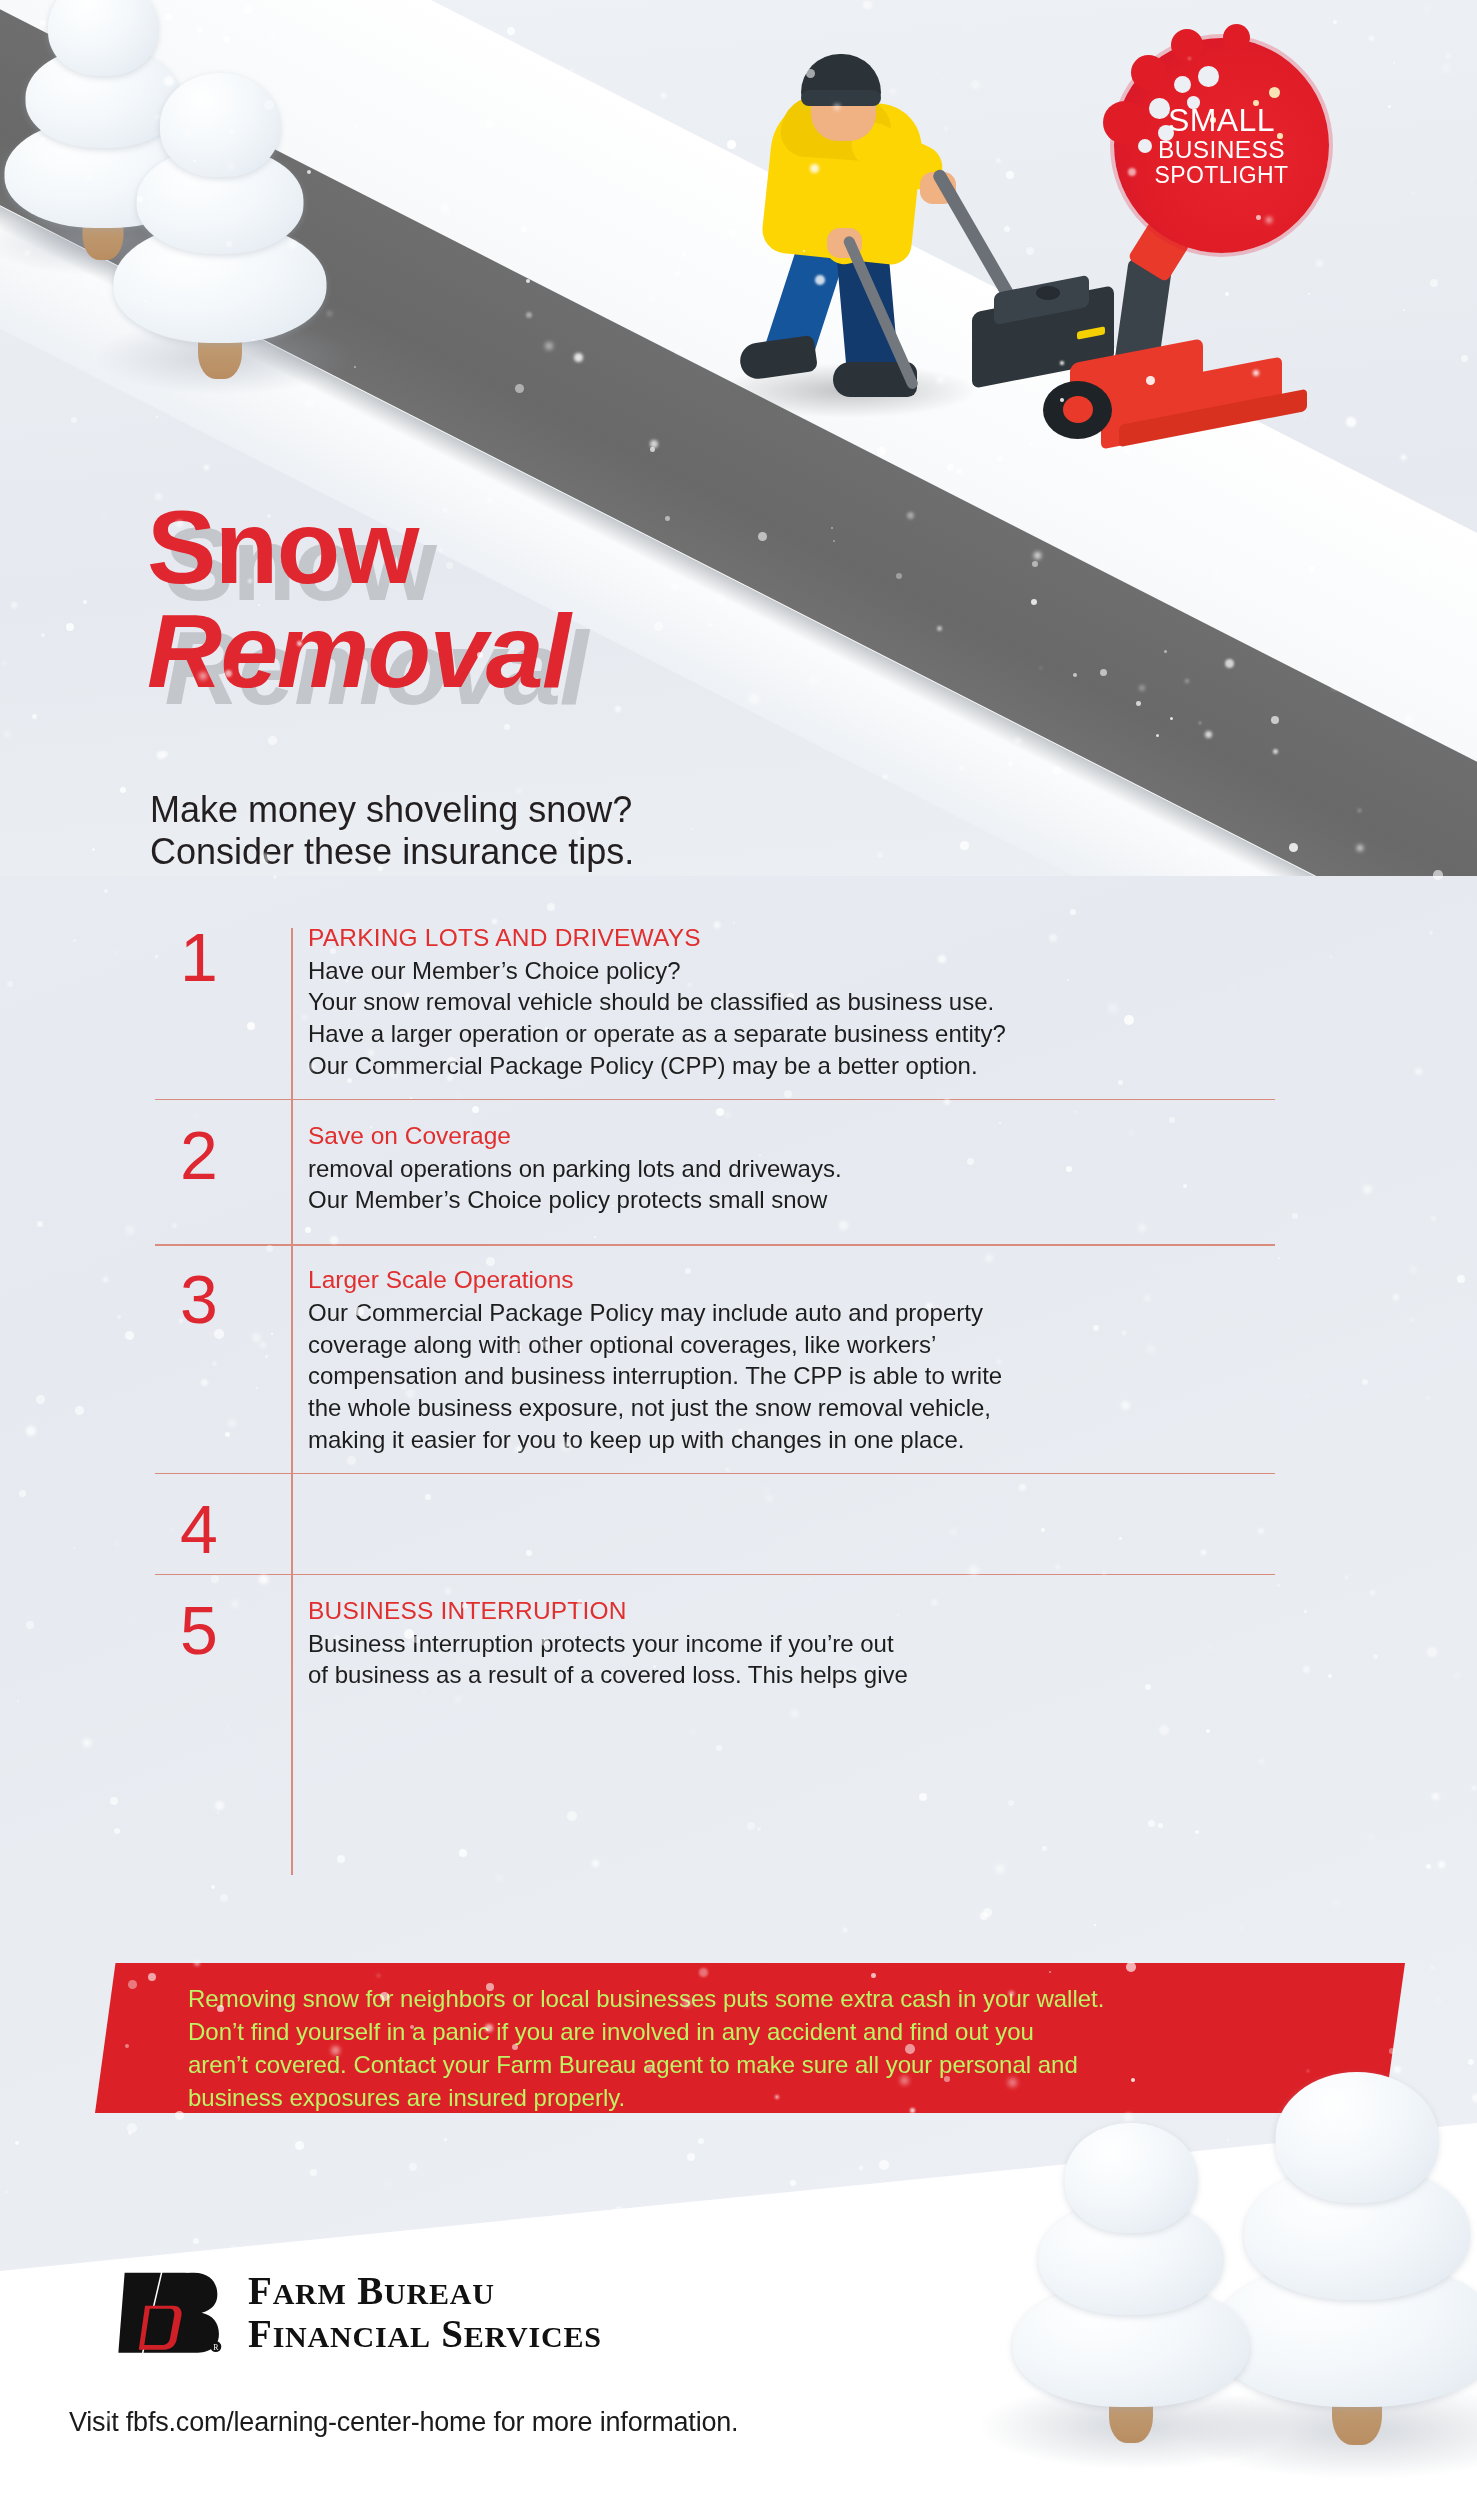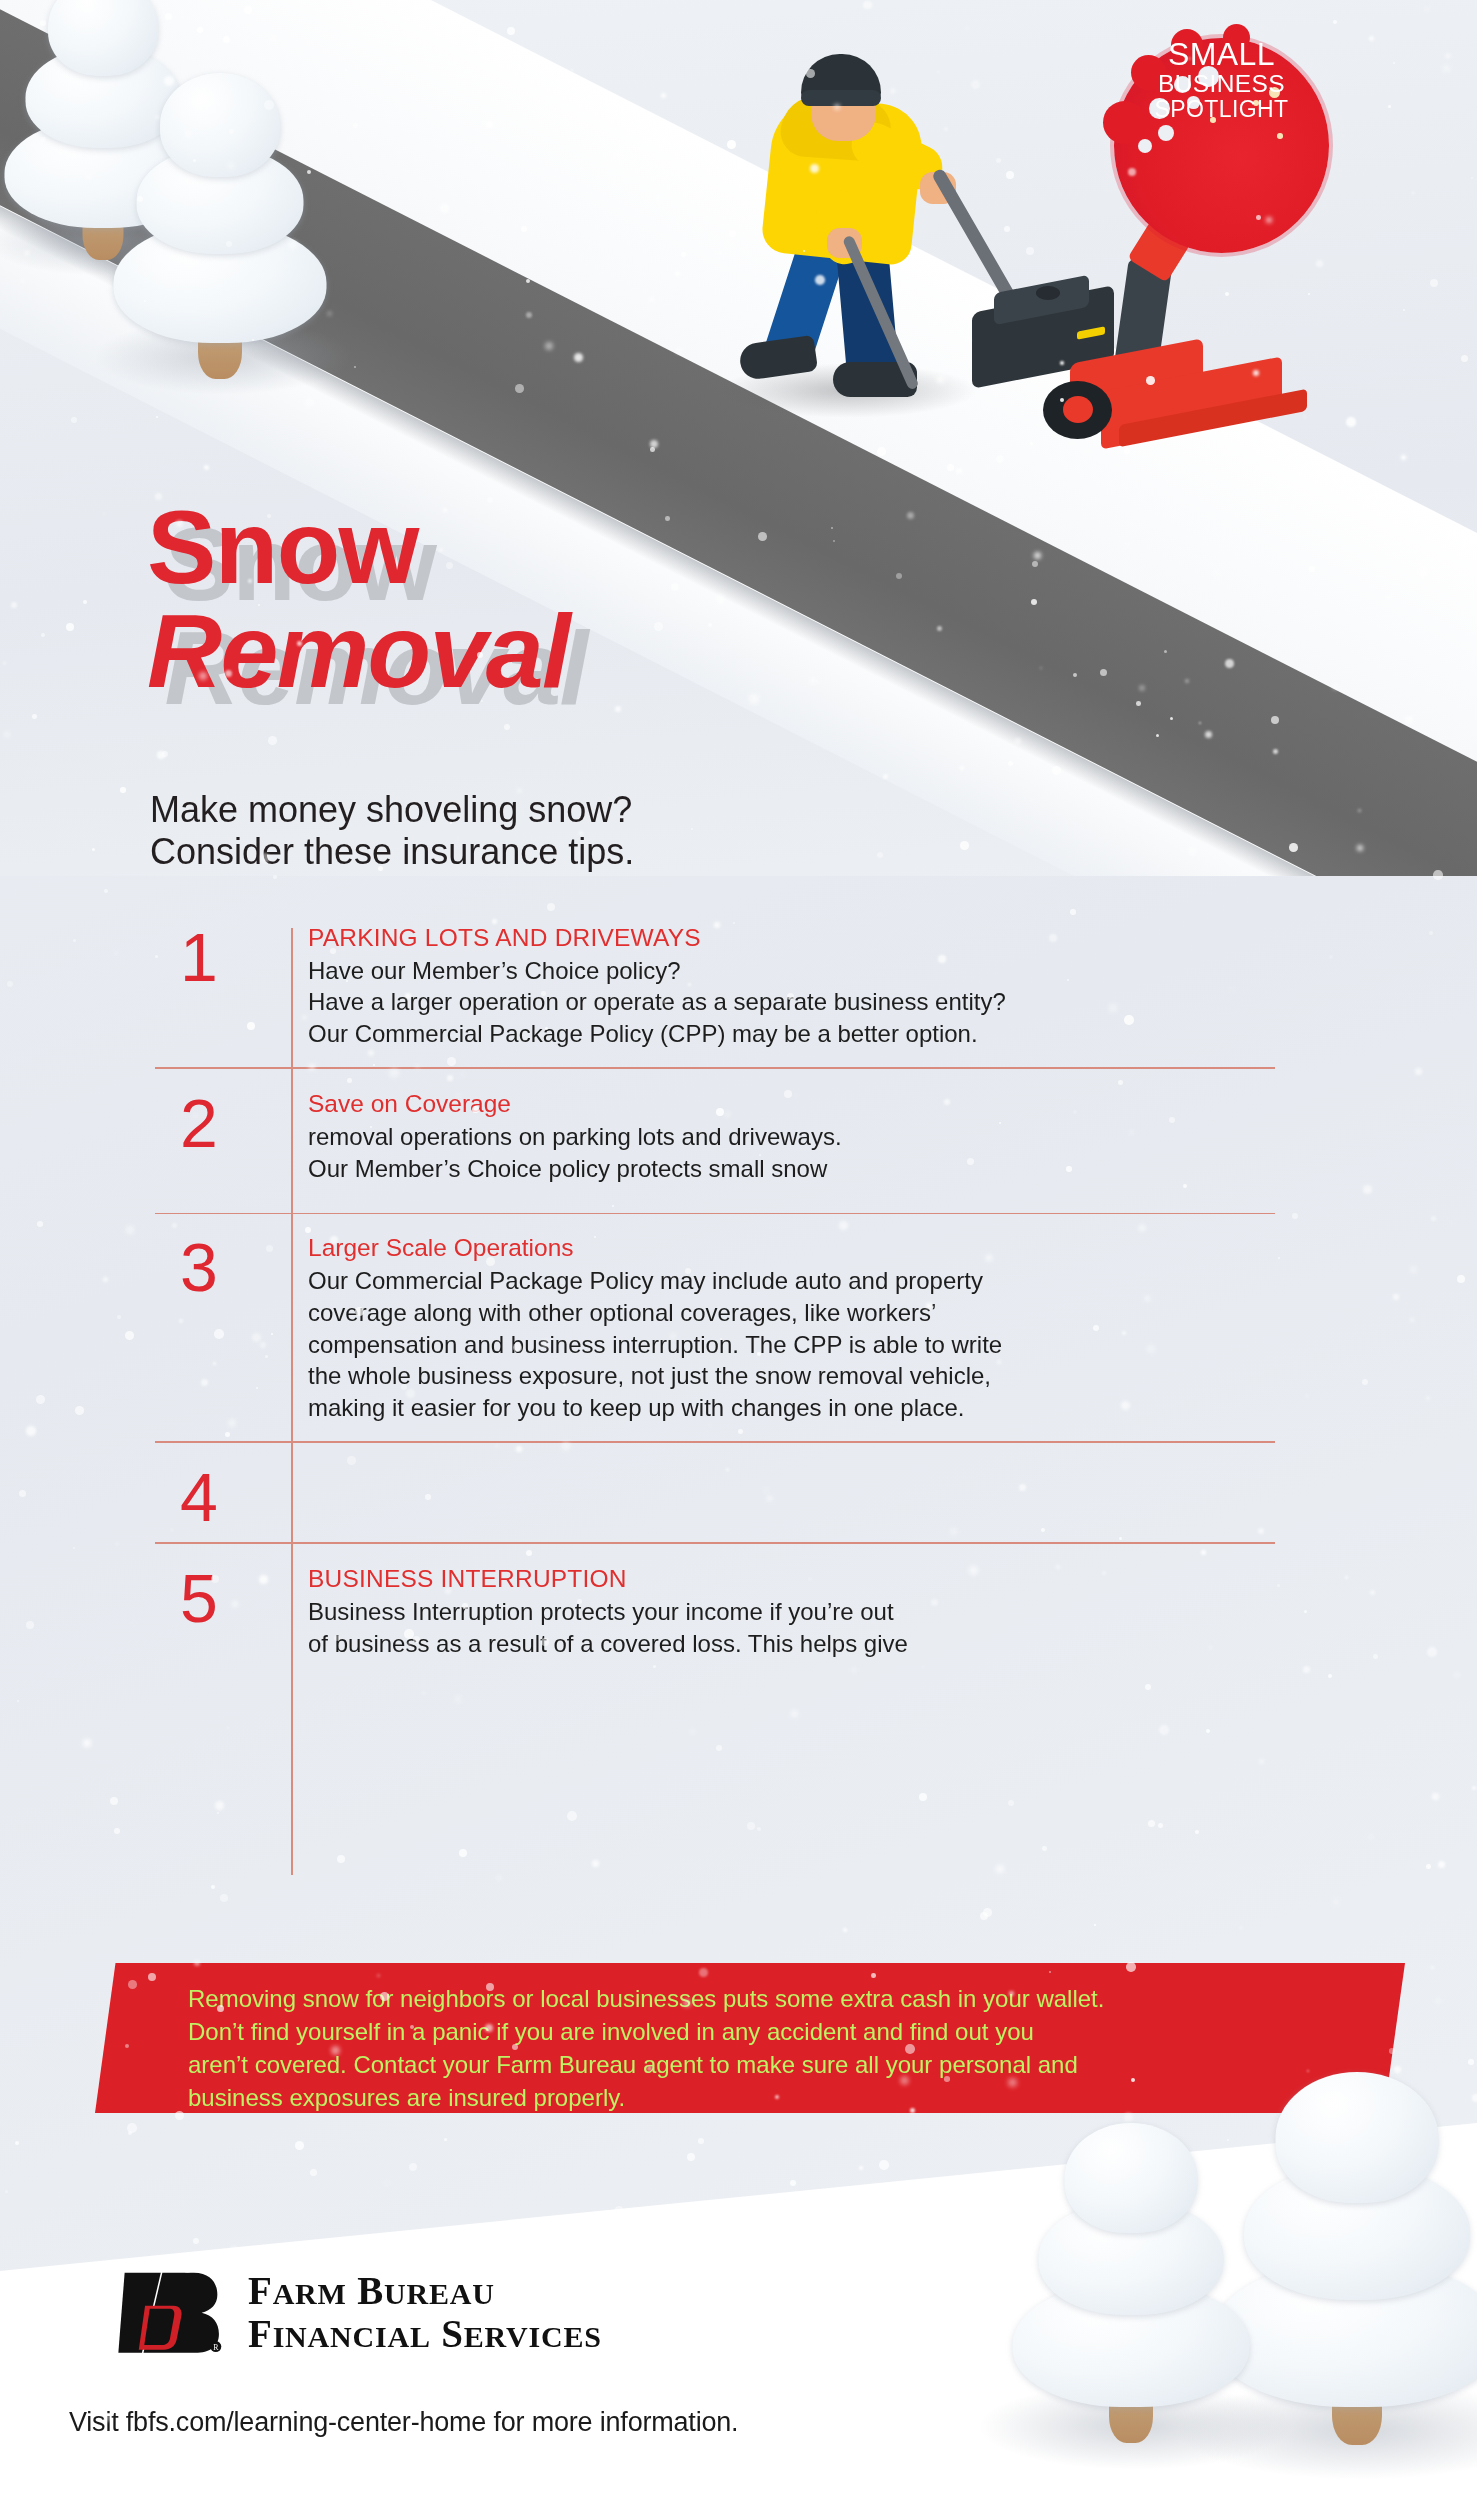--- a/index.html
+++ b/index.html
@@ -82,21 +82,21 @@
   .badge-splat {
     position:absolute; inset:0; border-radius:50%;
     background:radial-gradient(circle at 58% 55%,#e8252e 0%,#e01d27 58%,#d8182a 78%,#d4144a 100%);
     box-shadow:0 0 0 4px rgba(222,24,50,.25);
   }
   .splat-blob { position:absolute; border-radius:50%; background:#e01d27; }
   .splat-hole { position:absolute; border-radius:50%; background:#eceff4; }
   .splat-crumb{ position:absolute; border-radius:50%; background:#f7e3b6; }
   .badge-text {
     position:absolute; inset:0;
-    display:flex; flex-direction:column; align-items:center; justify-content:flex-start;
+    display:flex; flex-direction:column; align-items:center; justify-content:center;
     color:#ffffff; text-align:center; line-height:1.0; letter-spacing:0.4px;
   }
   .badge-l1 { font-size:32px; font-weight:400; }
   .badge-l2 { font-size:24.5px; font-weight:400; margin-top:1.6px; }
   .badge-l3 { font-size:23px; font-weight:400; margin-top:1.6px; }
 
   
   .figure { position:absolute; left:694px; top:24px; width:489px; height:466px; }
   .fp { position:absolute; }
 
@@ -320,20 +320,21 @@
     <div class="tip-row">
       <div class="tip-num-col">
         <div class="tip-num">
           <span class="shadow">1</span>
           <span>1</span>
         </div>
       </div>
       <div class="tip-body">
         <div class="tip-title caps">PARKING LOTS AND DRIVEWAYS</div>
         <div class="tip-text">Have our Member’s Choice policy?</div>
+        <div class="tip-text">Your snow removal vehicle should be classified as business use.</div>
         <div class="tip-text">Have a larger operation or operate as a separate business entity?</div>
         <div class="tip-text">Our Commercial Package Policy (CPP) may be a better option.</div>
       </div>
     </div>
     <div class="tip-sep"></div>
 
     <div class="tip-row" style="margin-top:20.5px;">
       <div class="tip-num-col">
         <div class="tip-num">
           <span class="shadow">2</span>

